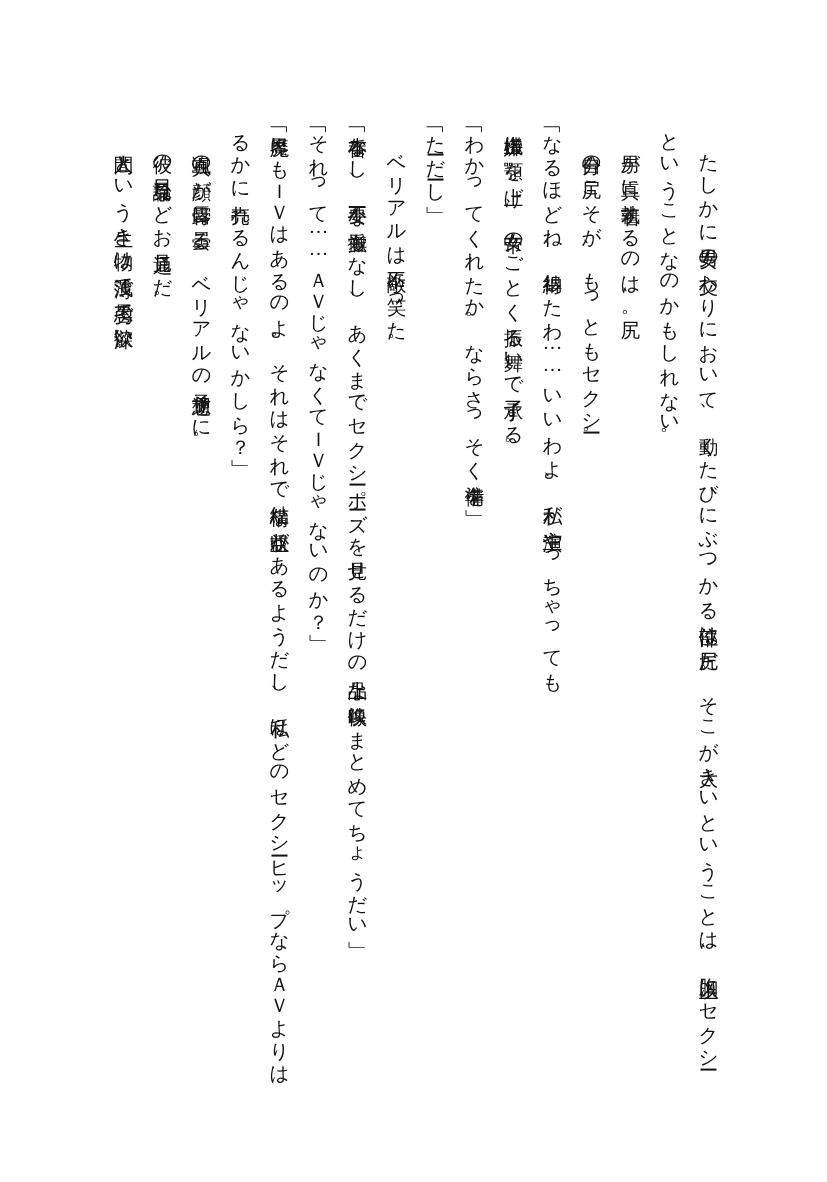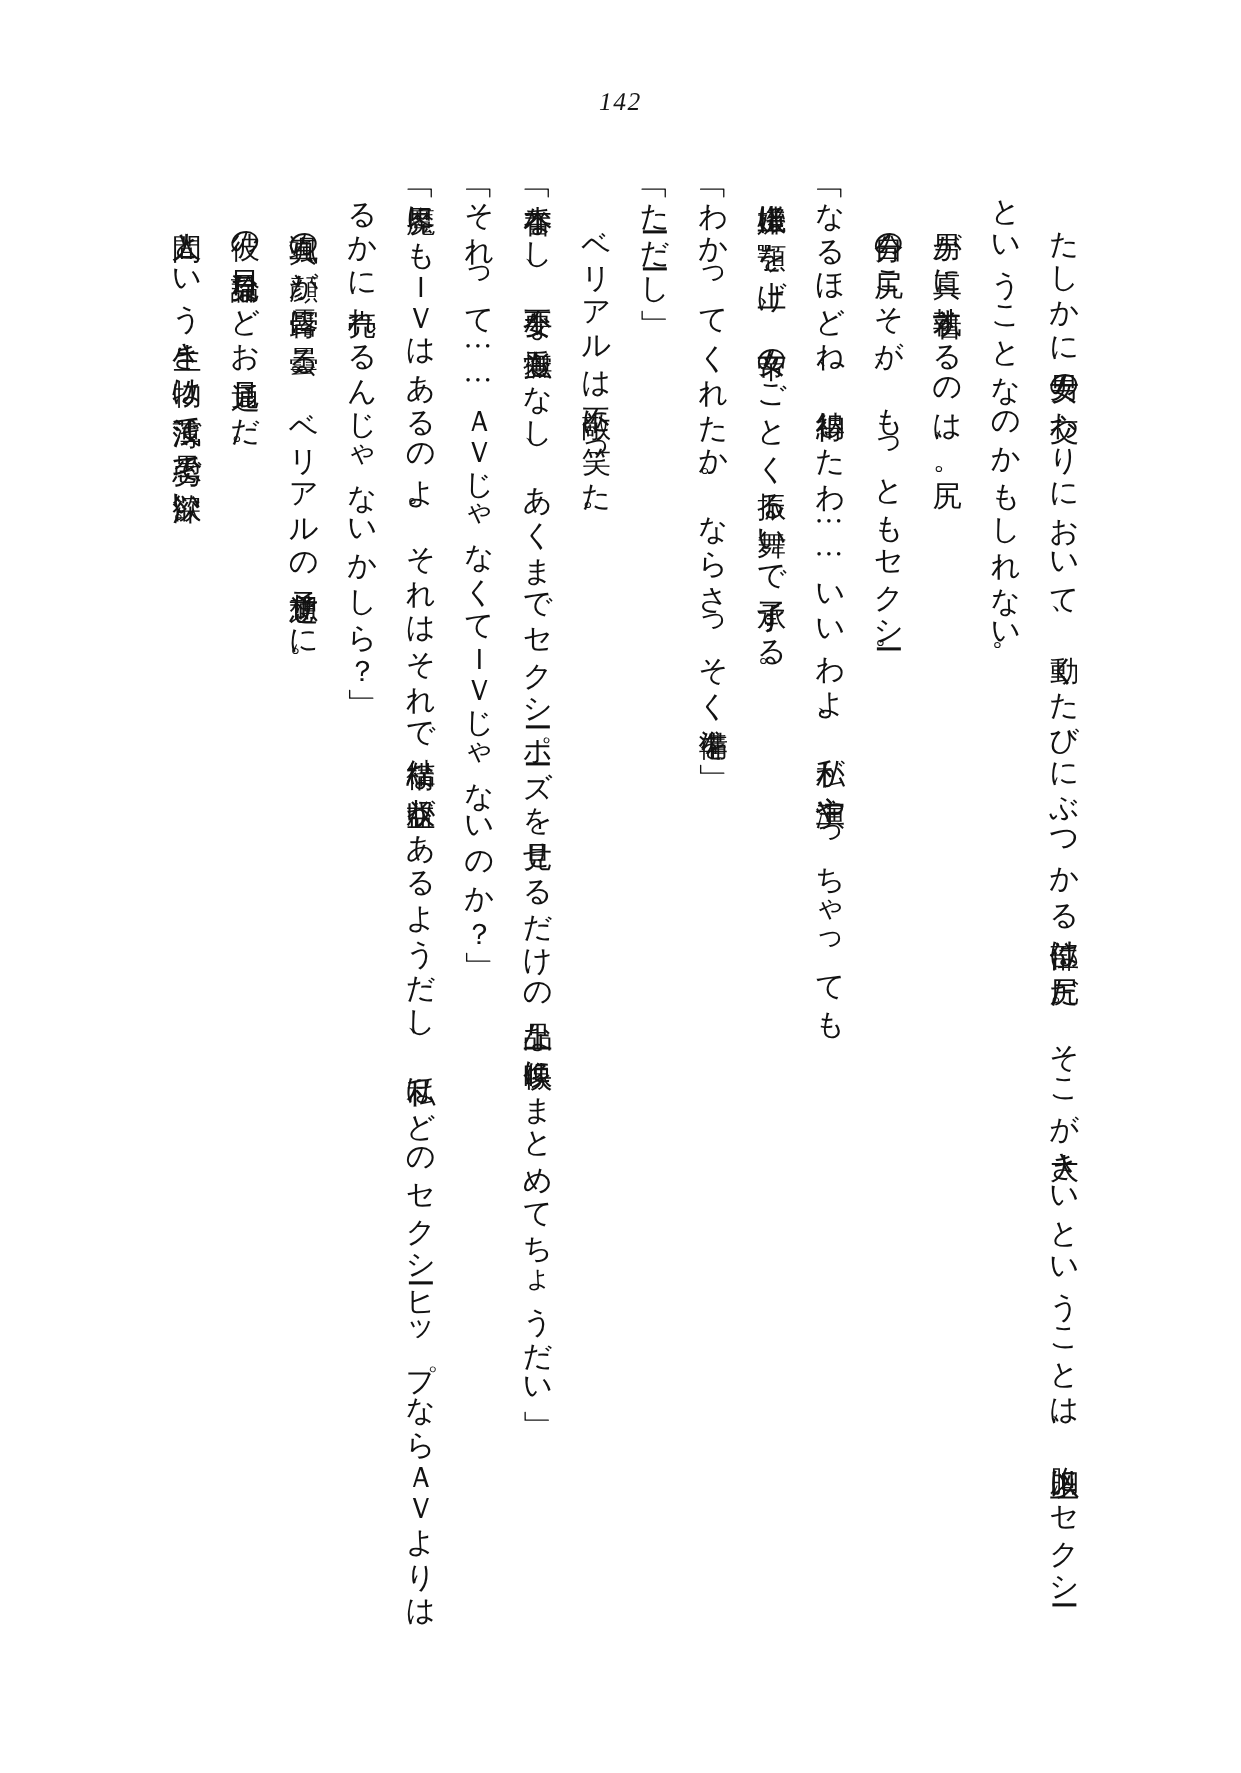--- a/index.html
+++ b/index.html
@@ -51,21 +51,20 @@
   }
   .body-text p.indent {
     text-indent: 1em;
   }
 </style>
 </head>
 <body>
 
 <div class="page">
 
-  <div class="page-number">142</div>
 
   <div class="body-text">
     <p class="indent">たしかに男女の交わりにおいて、動くたびにぶつかる部位は尻だ。そこが大きいということは、胸以上にセクシーということなのかもしれない。</p>
     <p class="indent">男が真に執着するのは、尻。</p>
     <p class="indent">自分の尻こそが、もっともセクシー。</p>
     <p>「なるほどね、納得したわ……いいわよ、私が主演やっちゃっても</p>
     <p>上機嫌に顎を上げ、女帝のごとく振る舞いで了承する。</p>
     <p>「わかってくれたか。ならさっそく準備を」</p>
     <p>「たーだーし」</p>
     <p class="indent">ベリアルは不敵に笑った。</p>

